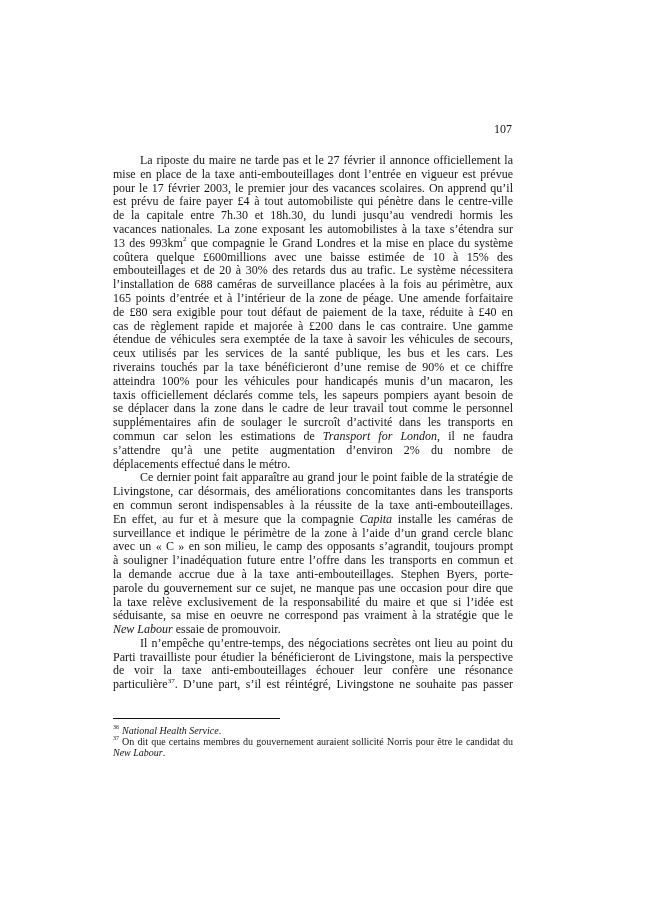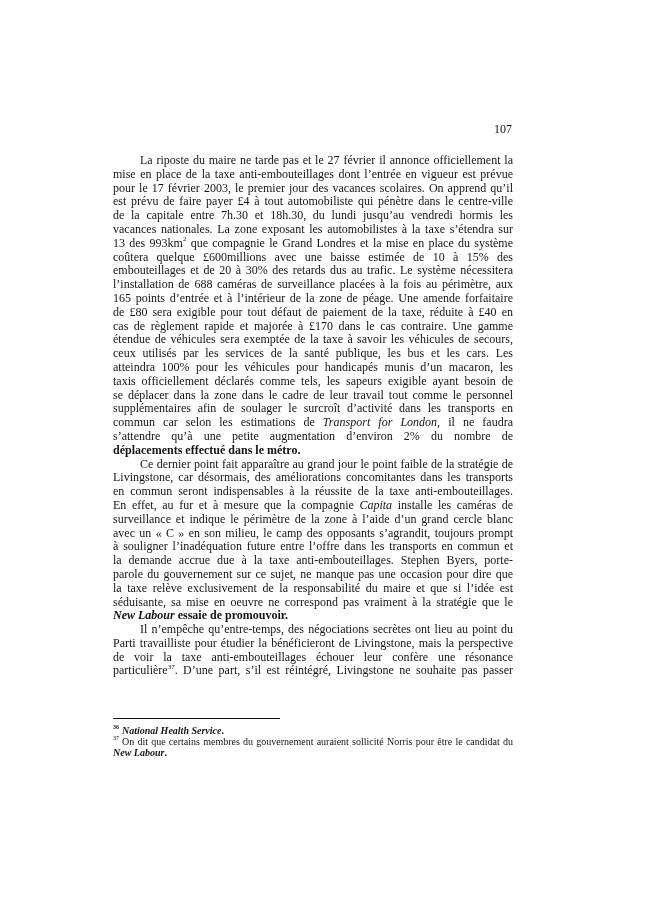--- a/index.html
+++ b/index.html
@@ -2,21 +2,21 @@
 <html><head>
 <meta charset="utf-8">
 <style>
   html, body { margin: 0; padding: 0; background: #ffffff; }
   body { width: 650px; height: 920px; position: relative; overflow: hidden;
          font-family: "Liberation Serif", "DejaVu Serif", serif; color: #141414; }
   .page-number { position: absolute; right: 138px; top: 123px; font-size: 12px; line-height: 12px; }
   .body-text { position: absolute; left: 113px; top: 154px; width: 400px; font-size: 12px; }
   .line { height: 13.8px; line-height: 13.8px; text-align: justify; text-align-last: justify; }
   .line.first { text-indent: 27px; }
-  .line.end { text-align-last: left; font-weight: bold; }
+  .line.end { text-align-last: left; }
   .it { font-style: italic; }
   sup { font-size: 7px; line-height: 0; position: relative; top: -0.5px; vertical-align: super; }
   .fn-rule { position: absolute; left: 113px; top: 718px; width: 167px; height: 1px; background: #141414; }
   .footnotes { position: absolute; left: 113px; top: 725px; width: 400px; font-size: 10px; }
   .footnotes .line { height: 11px; line-height: 11px; }
   .footnotes sup { font-size: 6px; }
   .fn-num { margin-right: 3px; }
 </style>
 </head>
 <body>
@@ -30,25 +30,26 @@
       <div class="line"><span>pour le 17 février 2003, le premier jour des vacances scolaires. On apprend qu’il</span></div>
       <div class="line"><span>est prévu de faire payer £4 à tout automobiliste qui pénètre dans le centre-ville</span></div>
       <div class="line"><span>de la capitale entre 7h.30 et 18h.30, du lundi jusqu’au vendredi hormis les</span></div>
       <div class="line"><span>vacances nationales. La zone exposant les automobilistes à la taxe s’étendra sur</span></div>
       <div class="line"><span>13 des 993km</span><sup>2</sup><span> que compagnie le Grand Londres et la mise en place du système</span></div>
       <div class="line"><span>coûtera quelque £600millions avec une baisse estimée de 10 à 15% des</span></div>
       <div class="line"><span>embouteillages et de 20 à 30% des retards dus au trafic. Le système nécessitera</span></div>
       <div class="line"><span>l’installation de 688 caméras de surveillance placées à la fois au périmètre, aux</span></div>
       <div class="line"><span>165 points d’entrée et à l’intérieur de la zone de péage. Une amende forfaitaire</span></div>
       <div class="line"><span>de £80 sera exigible pour tout défaut de paiement de la taxe, réduite à £40 en</span></div>
-      <div class="line"><span>cas de règlement rapide et majorée à £170 dans le cas contraire. Une gamme</span></div>
+      <div class="line"><span>cas de règlement rapide et majorée à £200 dans le cas contraire. Une gamme</span></div>
       <div class="line"><span>étendue de véhicules sera exemptée de la taxe à savoir les véhicules de secours,</span></div>
       <div class="line"><span>ceux utilisés par les services de la santé publique, les bus et les cars. Les</span></div>
+      <div class="line"><span>riverains touchés par la taxe bénéficieront d’une remise de 90% et ce chiffre</span></div>
       <div class="line"><span>atteindra 100% pour les véhicules pour handicapés munis d’un macaron, les</span></div>
-      <div class="line"><span>taxis officiellement déclarés comme tels, les sapeurs exigible ayant besoin de</span></div>
+      <div class="line"><span>taxis officiellement déclarés comme tels, les sapeurs pompiers ayant besoin de</span></div>
       <div class="line"><span>se déplacer dans la zone dans le cadre de leur travail tout comme le personnel</span></div>
       <div class="line"><span>supplémentaires afin de soulager le surcroît d’activité dans les transports en</span></div>
       <div class="line"><span>commun car selon les estimations de </span><span class="it">Transport for London</span><span>, il ne faudra</span></div>
       <div class="line"><span>s’attendre qu’à une petite augmentation d’environ 2% du nombre de</span></div>
       <div class="line end"><span>déplacements effectué dans le métro.</span></div>
     </div>
     <div>
       <div class="line first"><span>Ce dernier point fait apparaître au grand jour le point faible de la stratégie de</span></div>
       <div class="line"><span>Livingstone, car désormais, des améliorations concomitantes dans les transports</span></div>
       <div class="line"><span>en commun seront indispensables à la réussite de la taxe anti-embouteillages.</span></div>

